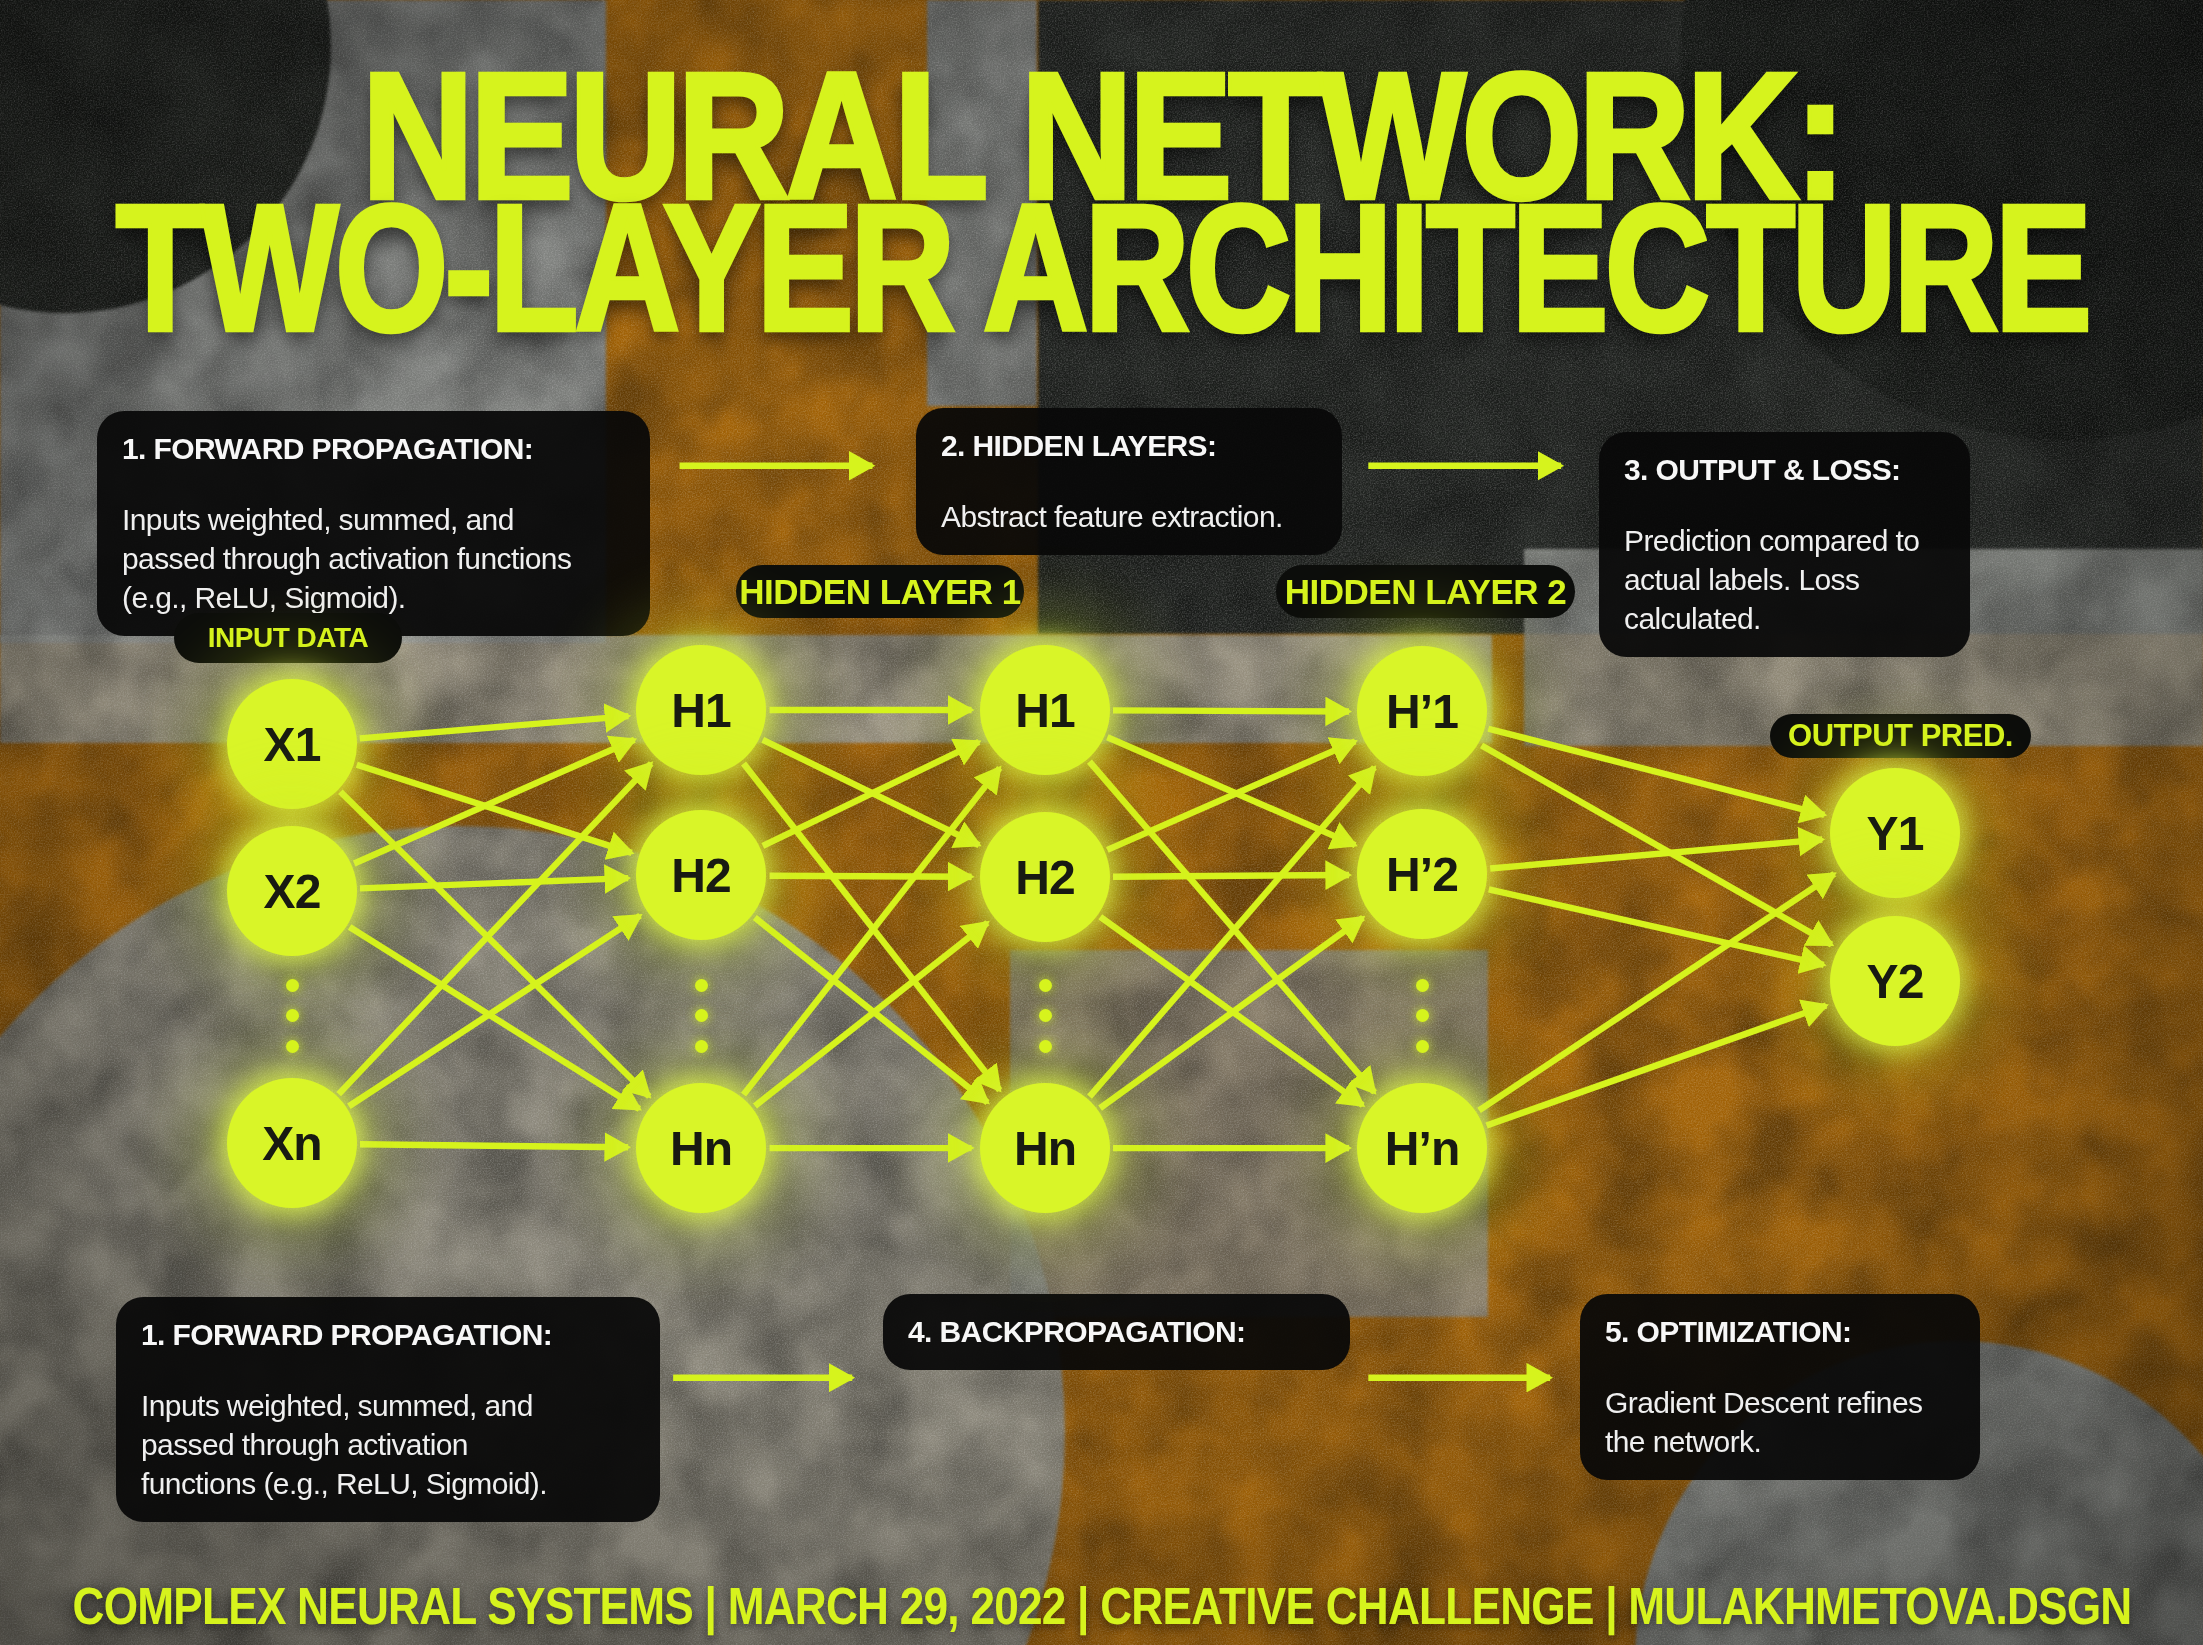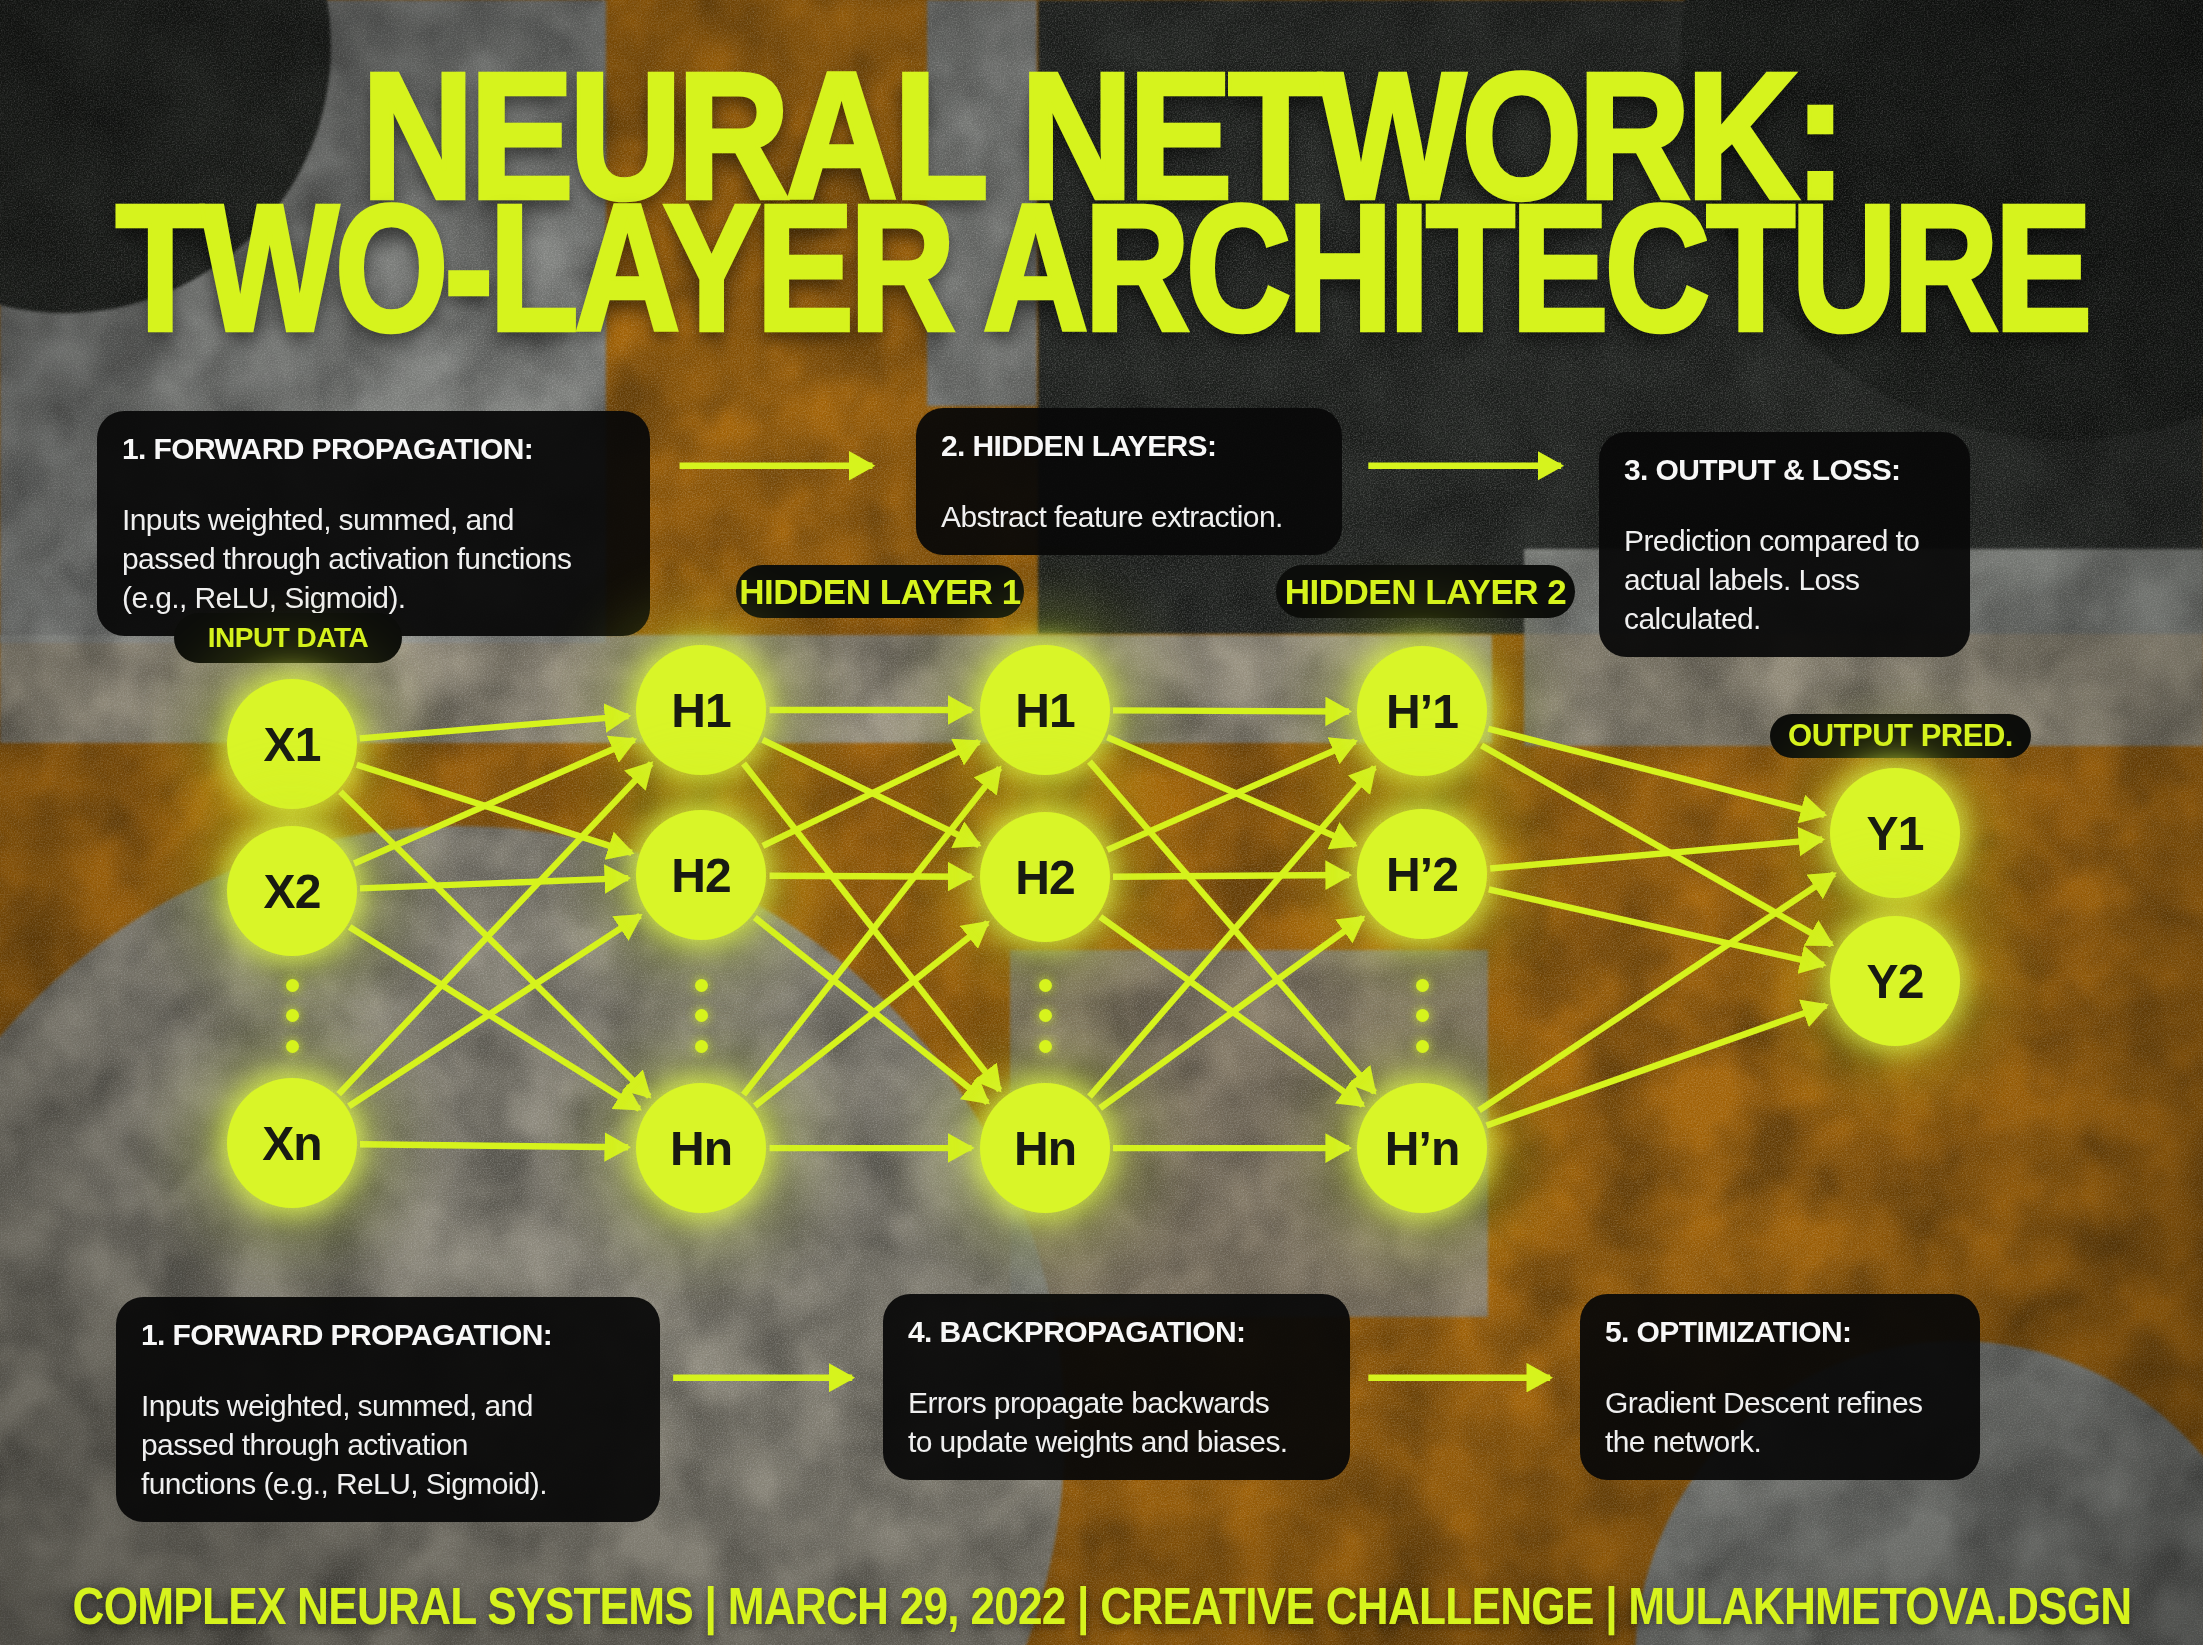--- a/index.html
+++ b/index.html
@@ -162,22 +162,20 @@
   </div>
 
   <div class="info-box" style="left:116px;top:1297px;width:544px;">
     <div class="hd">1. FORWARD PROPAGATION:</div>
     <div class="bd">Inputs weighted, summed, and
 passed through activation
 functions (e.g., ReLU, Sigmoid).</div>
   </div>
   <div class="info-box" style="left:883px;top:1294px;width:467px;">
     <div class="hd">4. BACKPROPAGATION:</div>
-    <div class="bd">Errors propagate backwards
-to update weights and biases.</div>
   </div>
   <div class="info-box" style="left:1580px;top:1294px;width:400px;">
     <div class="hd">5. OPTIMIZATION:</div>
     <div class="bd">Gradient Descent refines
 the network.</div>
   </div>
 
   <div class="pill" style="left:174px;top:613px;width:228px;height:50px;font-size:28px;">INPUT DATA</div>
   <div class="pill" style="left:736px;top:565px;width:288px;height:53px;font-size:35px;">HIDDEN LAYER 1</div>
   <div class="pill" style="left:1276px;top:565px;width:299px;height:53px;font-size:35px;">HIDDEN LAYER 2</div>

